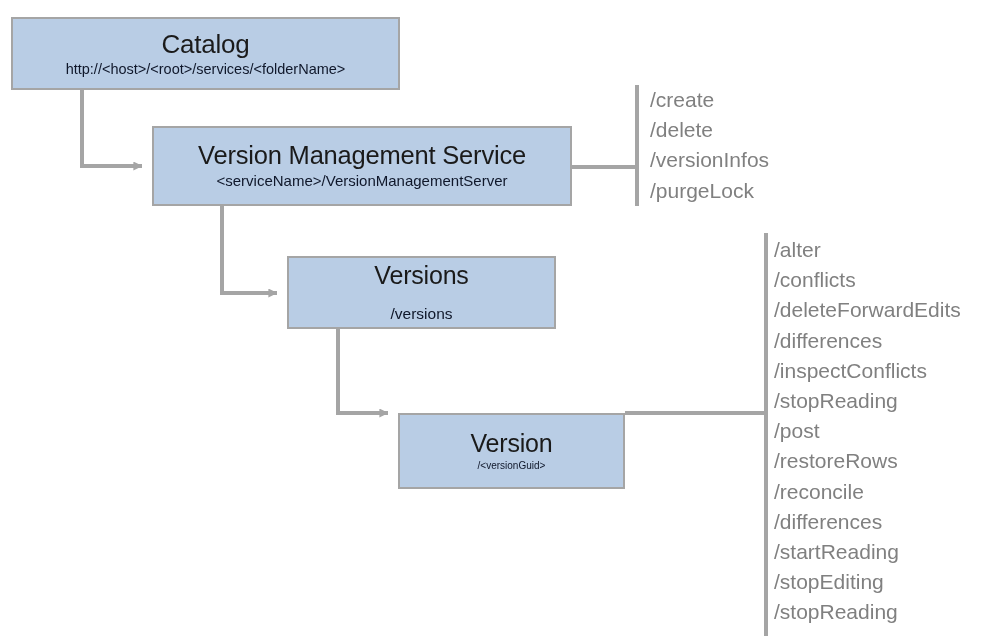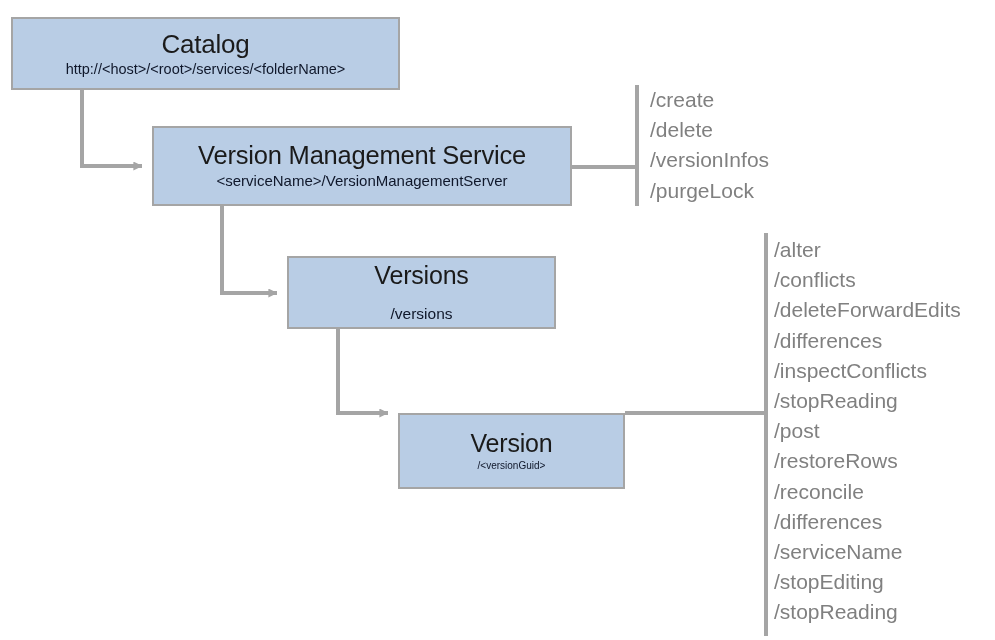--- a/index.html
+++ b/index.html
@@ -158,18 +158,18 @@
       <span class="endpoint-item">/alter</span>
       <span class="endpoint-item">/conflicts</span>
       <span class="endpoint-item">/deleteForwardEdits</span>
       <span class="endpoint-item">/differences</span>
       <span class="endpoint-item">/inspectConflicts</span>
       <span class="endpoint-item">/stopReading</span>
       <span class="endpoint-item">/post</span>
       <span class="endpoint-item">/restoreRows</span>
       <span class="endpoint-item">/reconcile</span>
       <span class="endpoint-item">/differences</span>
-      <span class="endpoint-item">/serviceName</span>
+      <span class="endpoint-item">/startReading</span>
       <span class="endpoint-item">/stopEditing</span>
       <span class="endpoint-item">/stopReading</span>
     </div>
 
 </div>
 
 </body></html>

